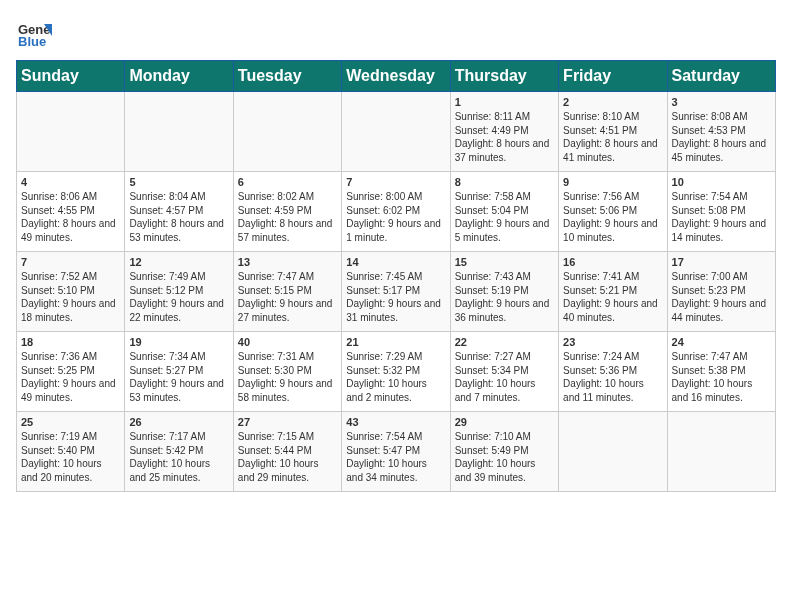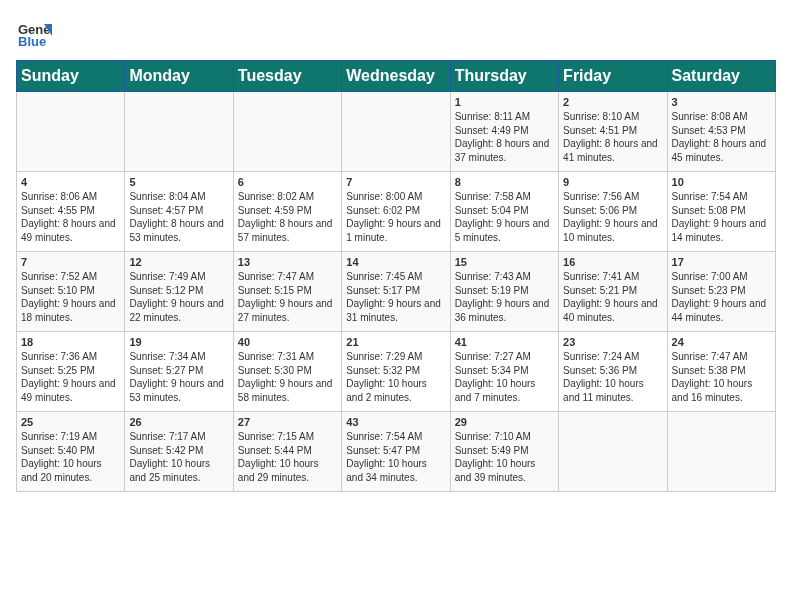--- a/index.html
+++ b/index.html
@@ -257,21 +257,21 @@
 and 58 minutes.</div>
         </td>
         <td>
           <span class="day-num">21</span>
           <div class="cell-text">Sunrise: 7:29 AM
 Sunset: 5:32 PM
 Daylight: 10 hours
 and 2 minutes.</div>
         </td>
         <td>
-          <span class="day-num">41</span>
+          <span class="day-num">22</span>
           <div class="cell-text">Sunrise: 7:27 AM
 Sunset: 5:34 PM
 Daylight: 10 hours
 and 7 minutes.</div>
         </td>
         <td>
           <span class="day-num">23</span>
           <div class="cell-text">Sunrise: 7:24 AM
 Sunset: 5:36 PM
 Daylight: 10 hours

